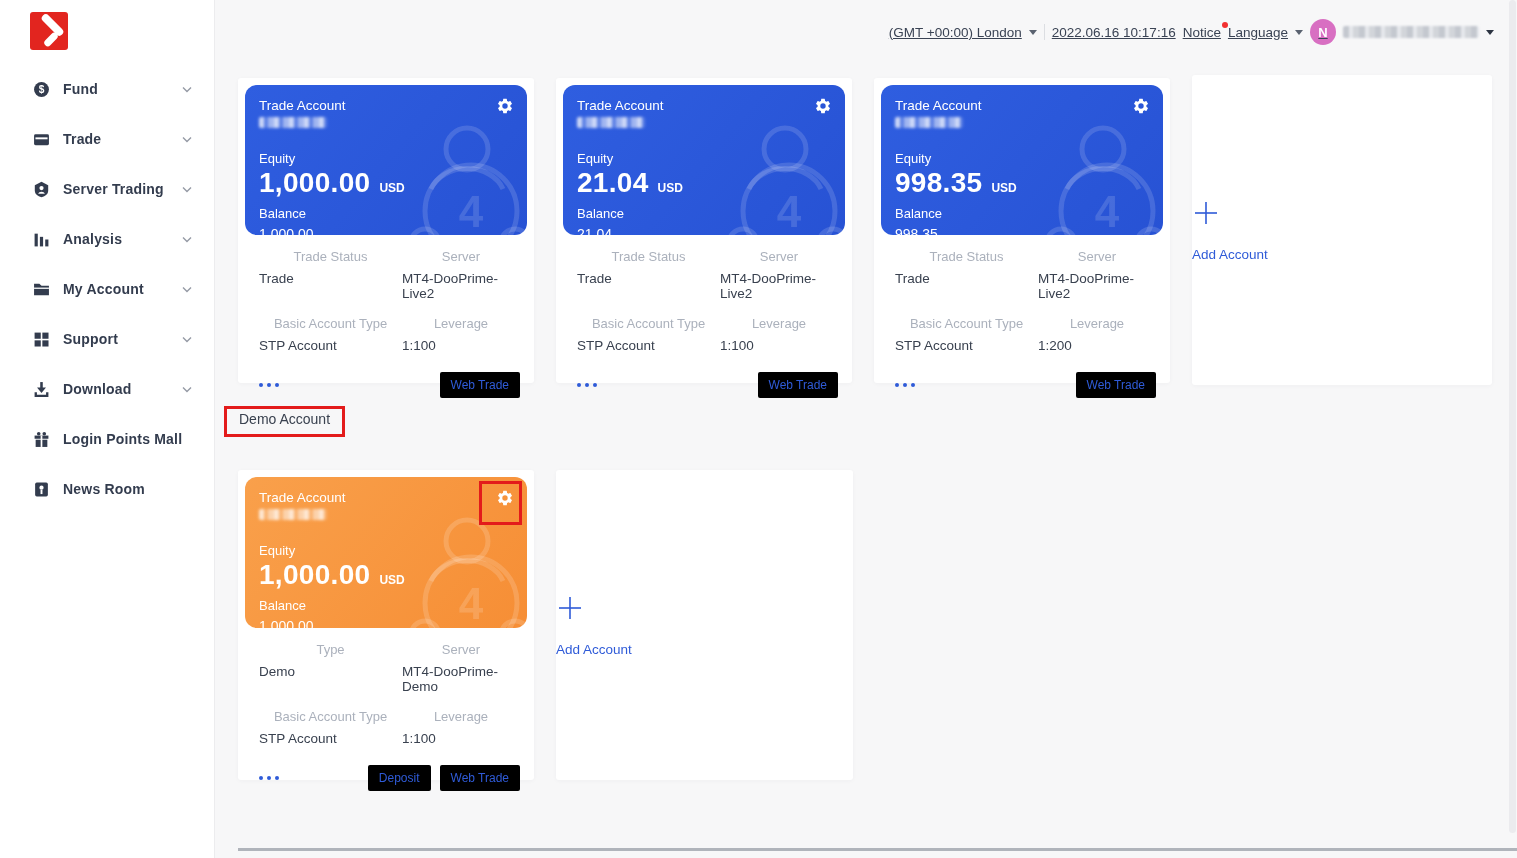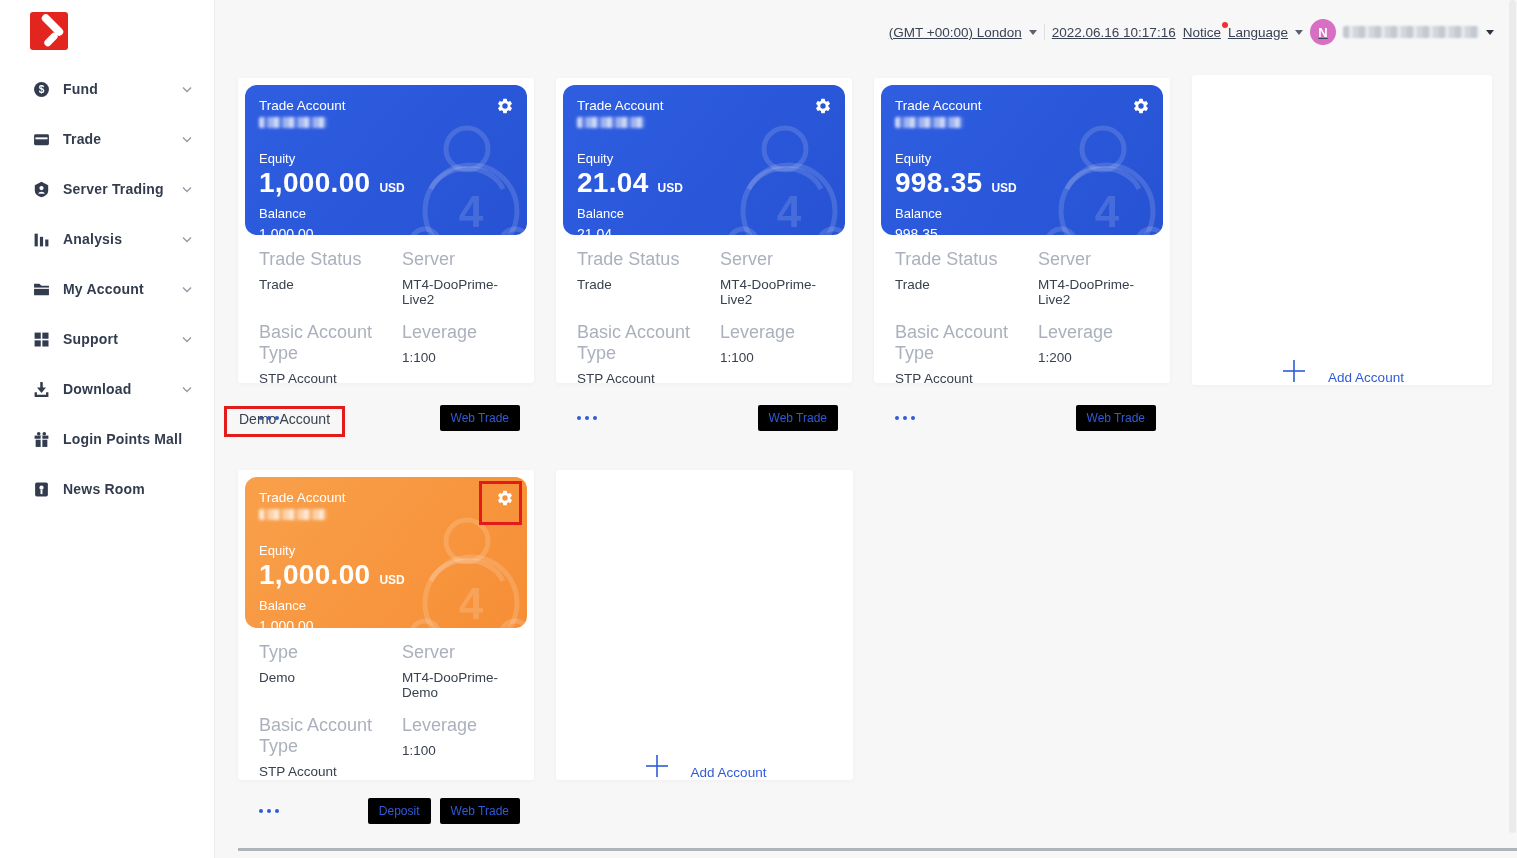--- a/index.html
+++ b/index.html
@@ -48,28 +48,28 @@
   .equity-cur { font-size:12px; font-weight:700; }
   .header-cols { display:flex; margin-top:7px;flex-direction:column; }
   .hcol { width:50%; }
   .hcol + .hcol { border-left:1px solid rgba(255,255,255,.65); padding-left:30px; }
   .hlabel { font-size:13px; }
   .hval { font-size:14px; margin-top:5px; }
   .gear-btn { position:absolute; top:12px; right:13px; width:18px; height:18px; cursor:pointer; z-index:2; }
   .watermark { position:absolute; right:-16px; top:26px; pointer-events:none; }
   .card-body { padding:14px 7px 0 14px; }
   .info-row { display:grid; grid-template-columns:143px 1fr; margin-bottom:15px; }
-  .lbl { color:#abb1bc; font-size:18px; margin-bottom:7px; }
+  .lbl { color:#abb1bc; font-size:13px; margin-bottom:7px;text-align:center; }
   .val { color:#39414f; font-size:13.5px; }
   .card-footer { display:flex; align-items:center; justify-content:space-between; padding:4px 7px 0 14px; }
   .dots { display:flex; gap:4px; cursor:pointer; padding:4px 0; }
   .dots i { width:4px; height:4px; border-radius:50%; background:#2f5bd8; }
   .btns { display:flex; gap:9px; }
   .btn { background:#000000; color:#2f5bd8; font-size:12px; padding:6px 11px; border-radius:2px; border:none; cursor:pointer; font-family:inherit; }
-  .add-card { width:300px; height:310px; background:#fff; border-radius:3px; display:flex; flex-direction:row; align-items:flex-end; justify-content:center; gap:20px; cursor:pointer; box-shadow:0 1px 4px rgba(40,50,80,0.04); }
+  .add-card { width:300px; height:310px; background:#fff; border-radius:3px; display:flex; flex-direction:column; align-items:flex-start; justify-content:center; gap:20px; cursor:pointer; box-shadow:0 1px 4px rgba(40,50,80,0.04); }
   .row1 .add-card { margin-top:-3px; }
   .row2 .add-card { width:297px; margin-top:0; }
   .add-label { color:#2f5bd8; font-size:13.5px; }
   
   .demo-label-box { position:absolute; left:224px; top:406px; border:3px solid #e31b1b; padding:2px 12px 7px; font-size:14px; color:#39414f; }
   .gear-annotation { position:absolute; top:4px; right:5px; width:43px; height:44px; border:3px solid #e31b1b; z-index:1; }
   
   .hscroll { position:absolute; left:238px; right:0; bottom:7px; height:3px; background:#b0b4bb; cursor:pointer; }
   .vscroll { position:absolute; right:1px; top:0; width:7px; height:833px; background:#ebebee; border-radius:4px; cursor:pointer; }
 </style>

